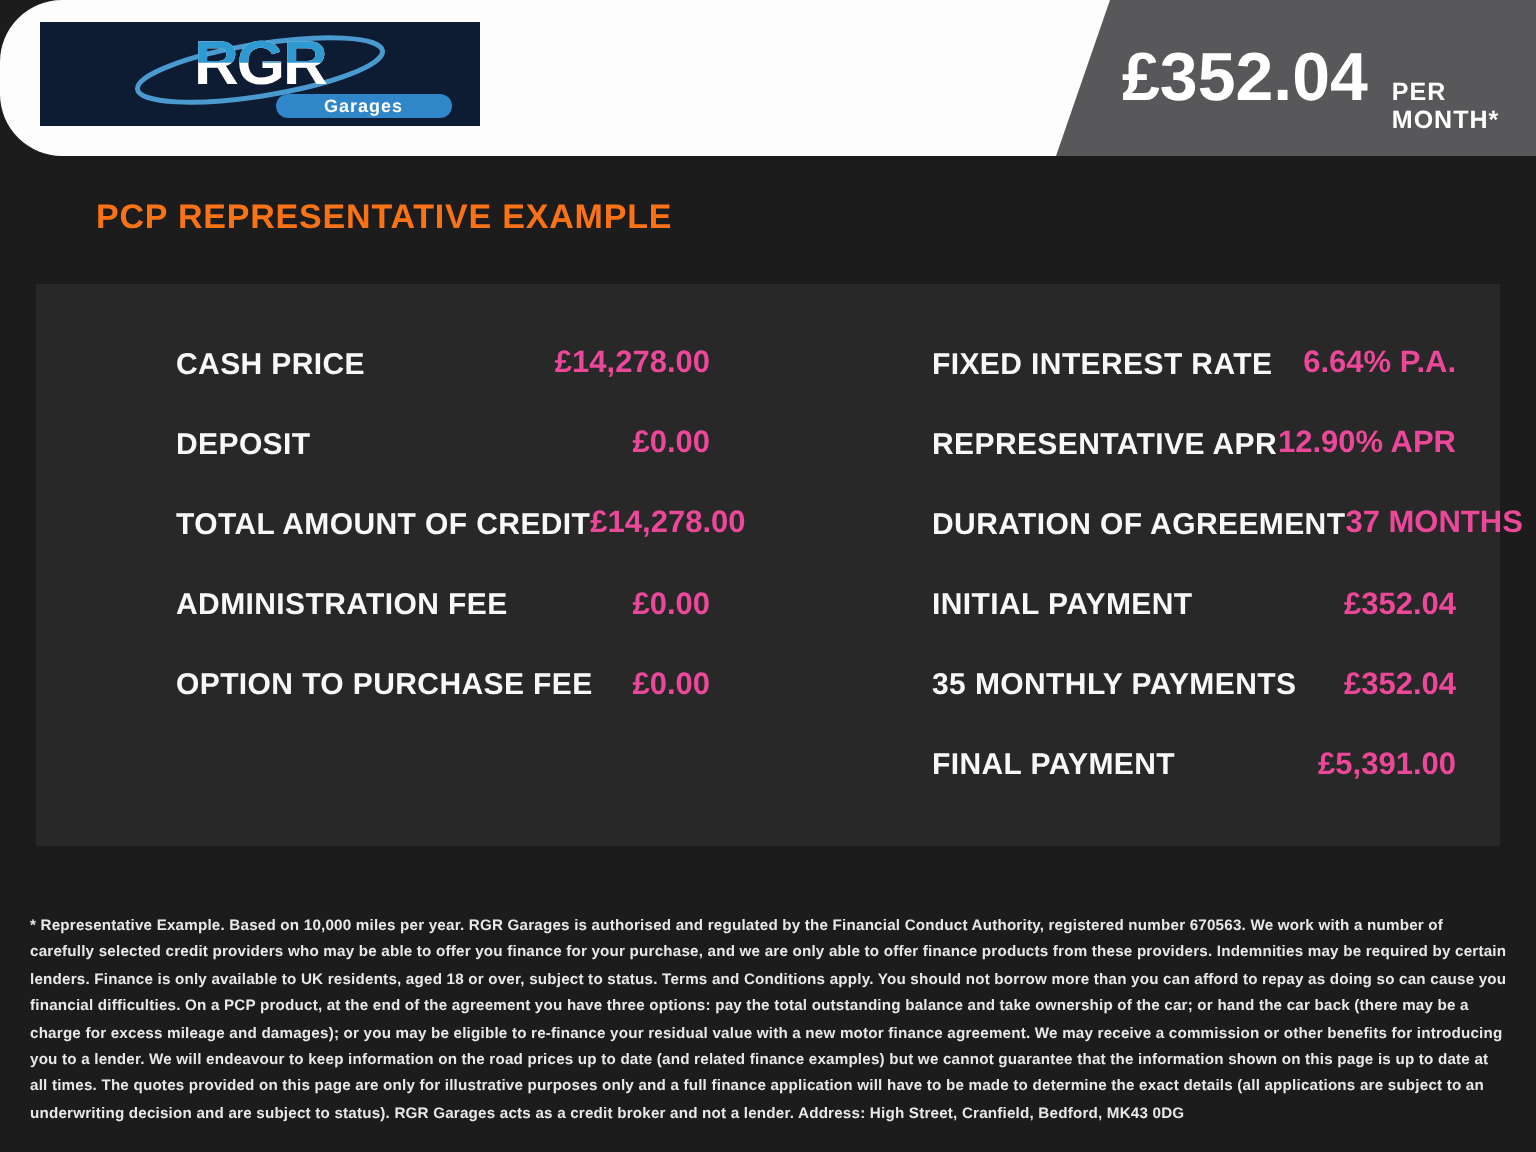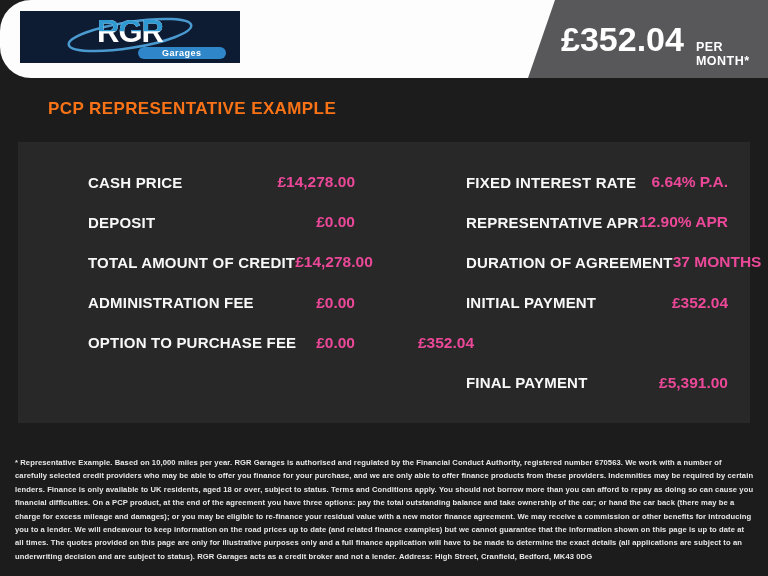--- a/index.html
+++ b/index.html
@@ -113,20 +113,21 @@
       </div>
       <div class="frow">
         <span class="flabel">DURATION OF AGREEMENT</span>
         <span class="fvalue">37 MONTHS</span>
       </div>
       <div class="frow">
         <span class="flabel">INITIAL PAYMENT</span>
         <span class="fvalue">£352.04</span>
       </div>
       <div class="frow">
+        <span class="flabel">35 MONTHLY PAYMENTS</span>
         <span class="fvalue">£352.04</span>
       </div>
       <div class="frow">
         <span class="flabel">FINAL PAYMENT</span>
         <span class="fvalue">£5,391.00</span>
       </div>
     </div>
   </div>
 
   <div class="disclaimer">* Representative Example. Based on 10,000 miles per year. RGR Garages is authorised and regulated by the Financial Conduct Authority, registered number 670563. We work with a number of carefully selected credit providers who may be able to offer you finance for your purchase, and we are only able to offer finance products from these providers. Indemnities may be required by certain lenders. Finance is only available to UK residents, aged 18 or over, subject to status. Terms and Conditions apply. You should not borrow more than you can afford to repay as doing so can cause you financial difficulties. On a PCP product, at the end of the agreement you have three options: pay the total outstanding balance and take ownership of the car; or hand the car back (there may be a charge for excess mileage and damages); or you may be eligible to re-finance your residual value with a new motor finance agreement. We may receive a commission or other benefits for introducing you to a lender. We will endeavour to keep information on the road prices up to date (and related finance examples) but we cannot guarantee that the information shown on this page is up to date at all times. The quotes provided on this page are only for illustrative purposes only and a full finance application will have to be made to determine the exact details (all applications are subject to an underwriting decision and are subject to status). RGR Garages acts as a credit broker and not a lender. Address: High Street, Cranfield, Bedford, MK43 0DG</div>

